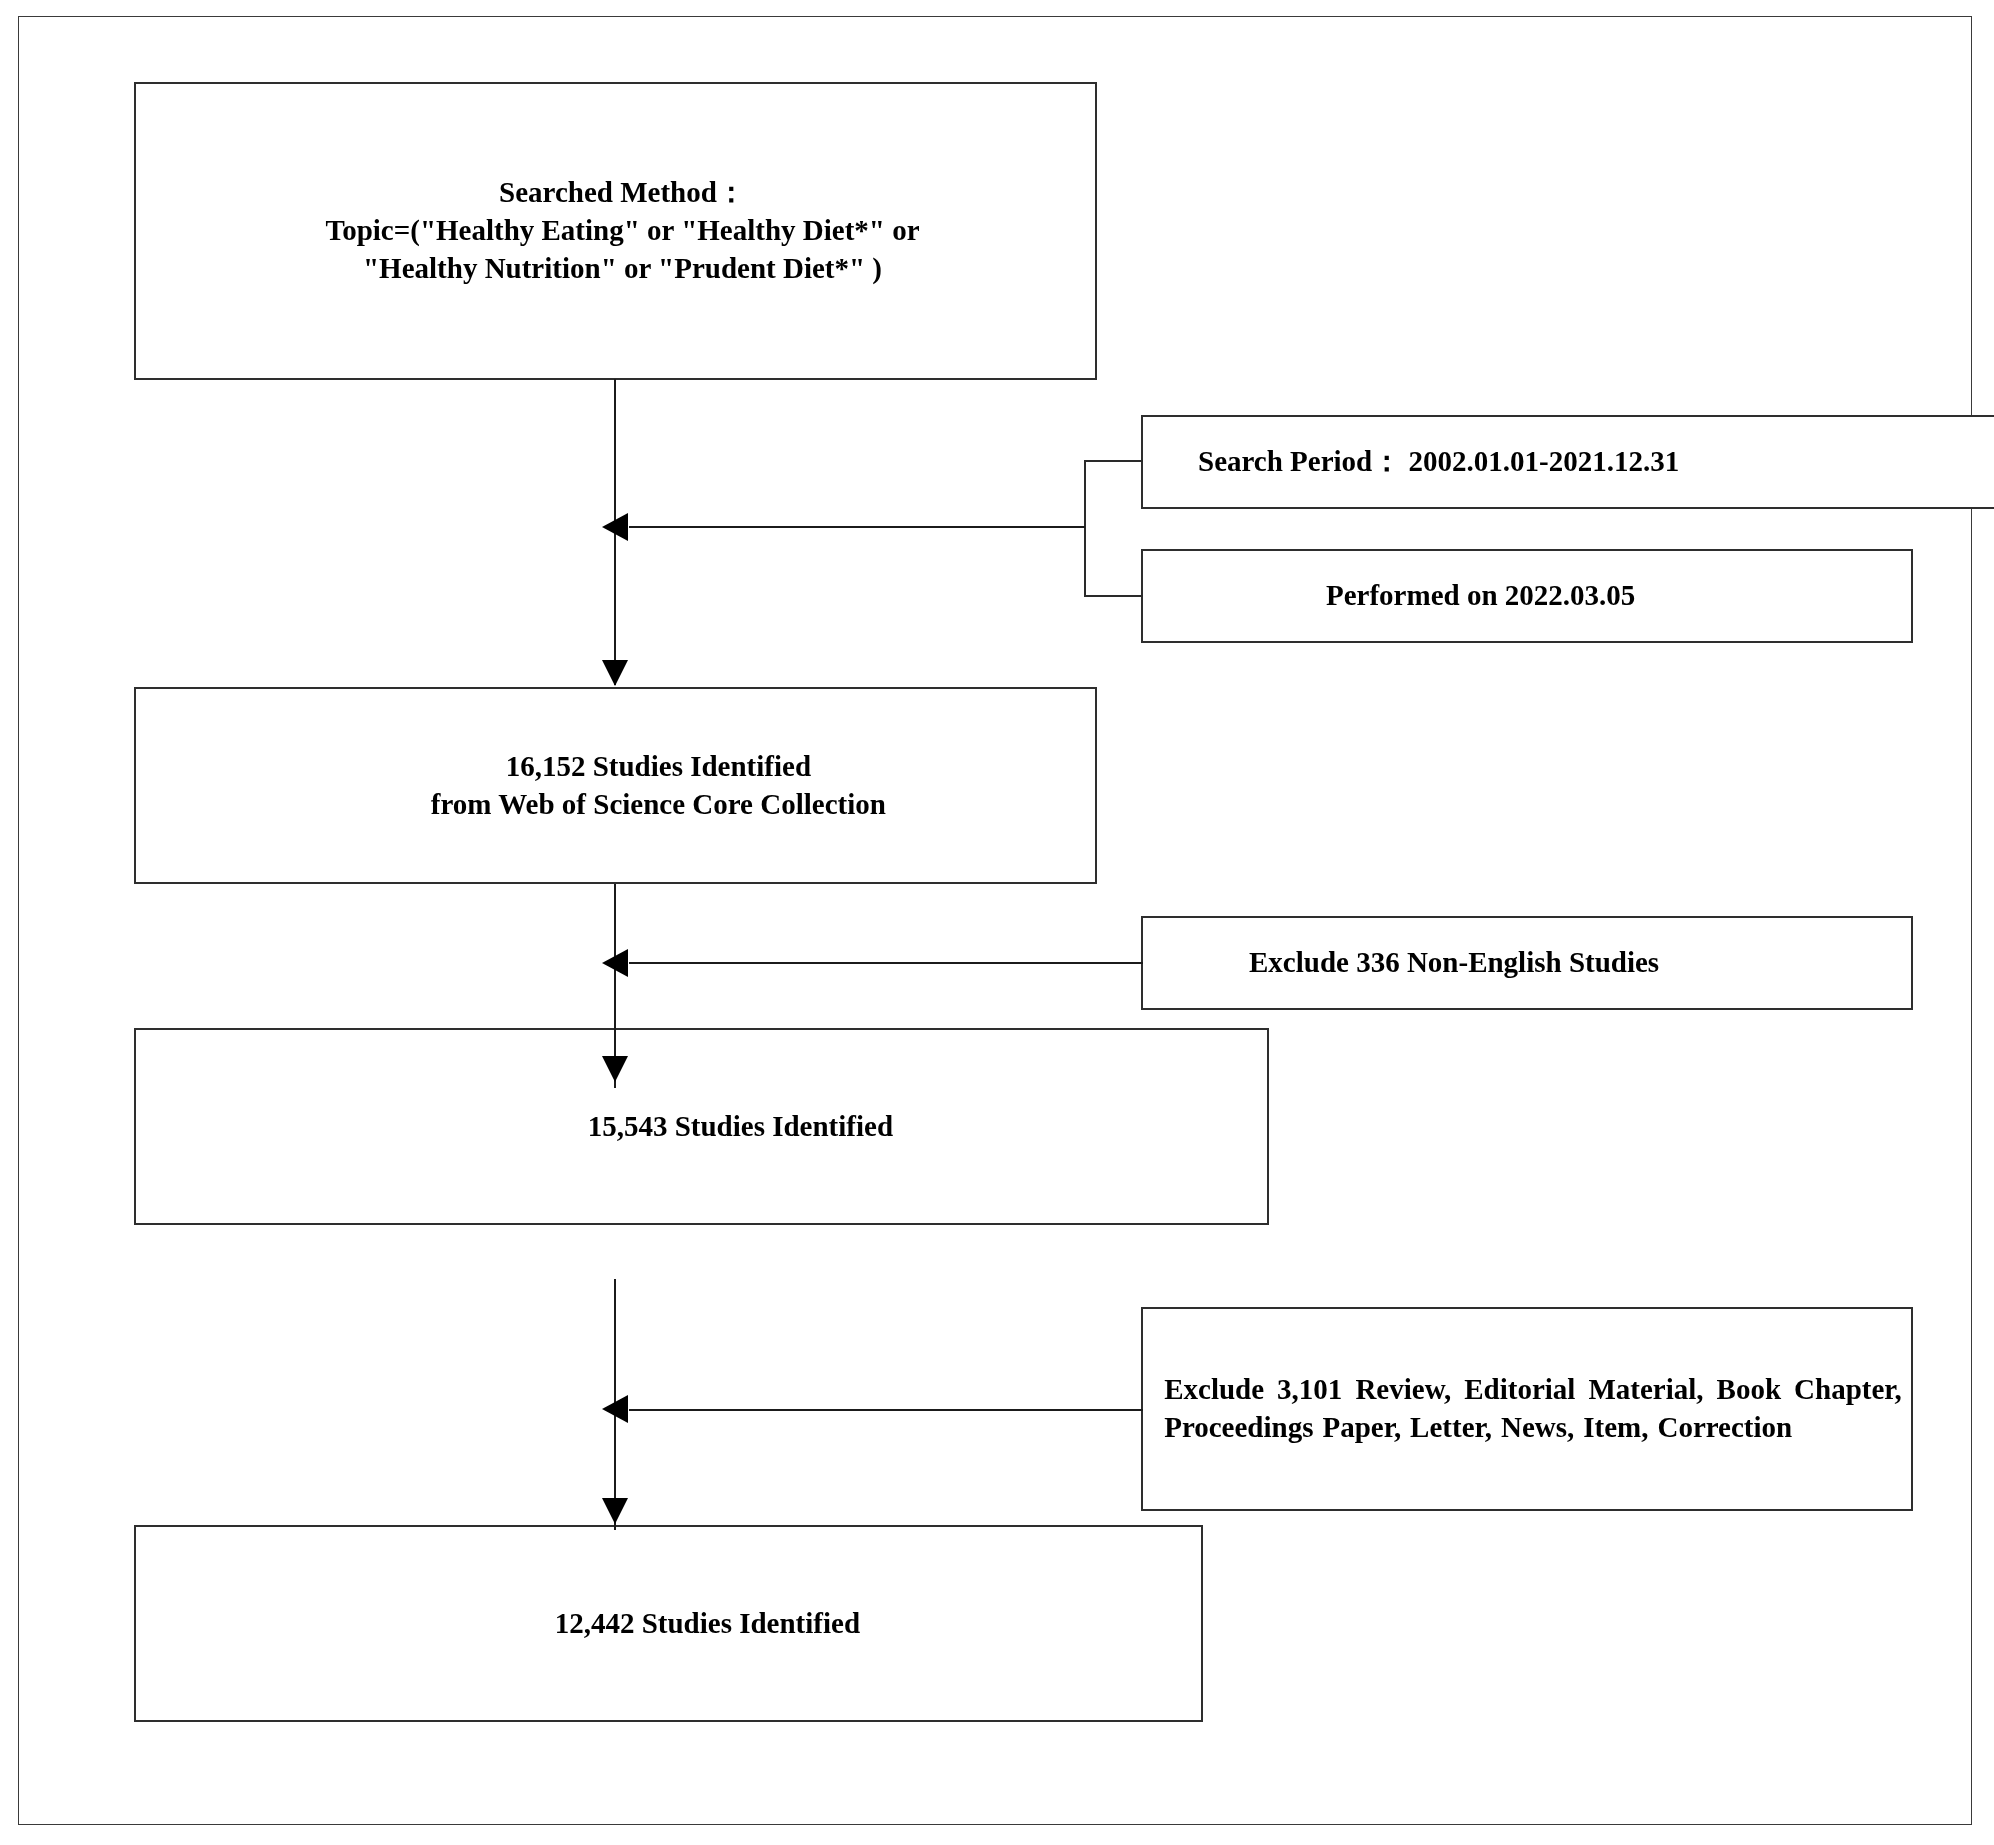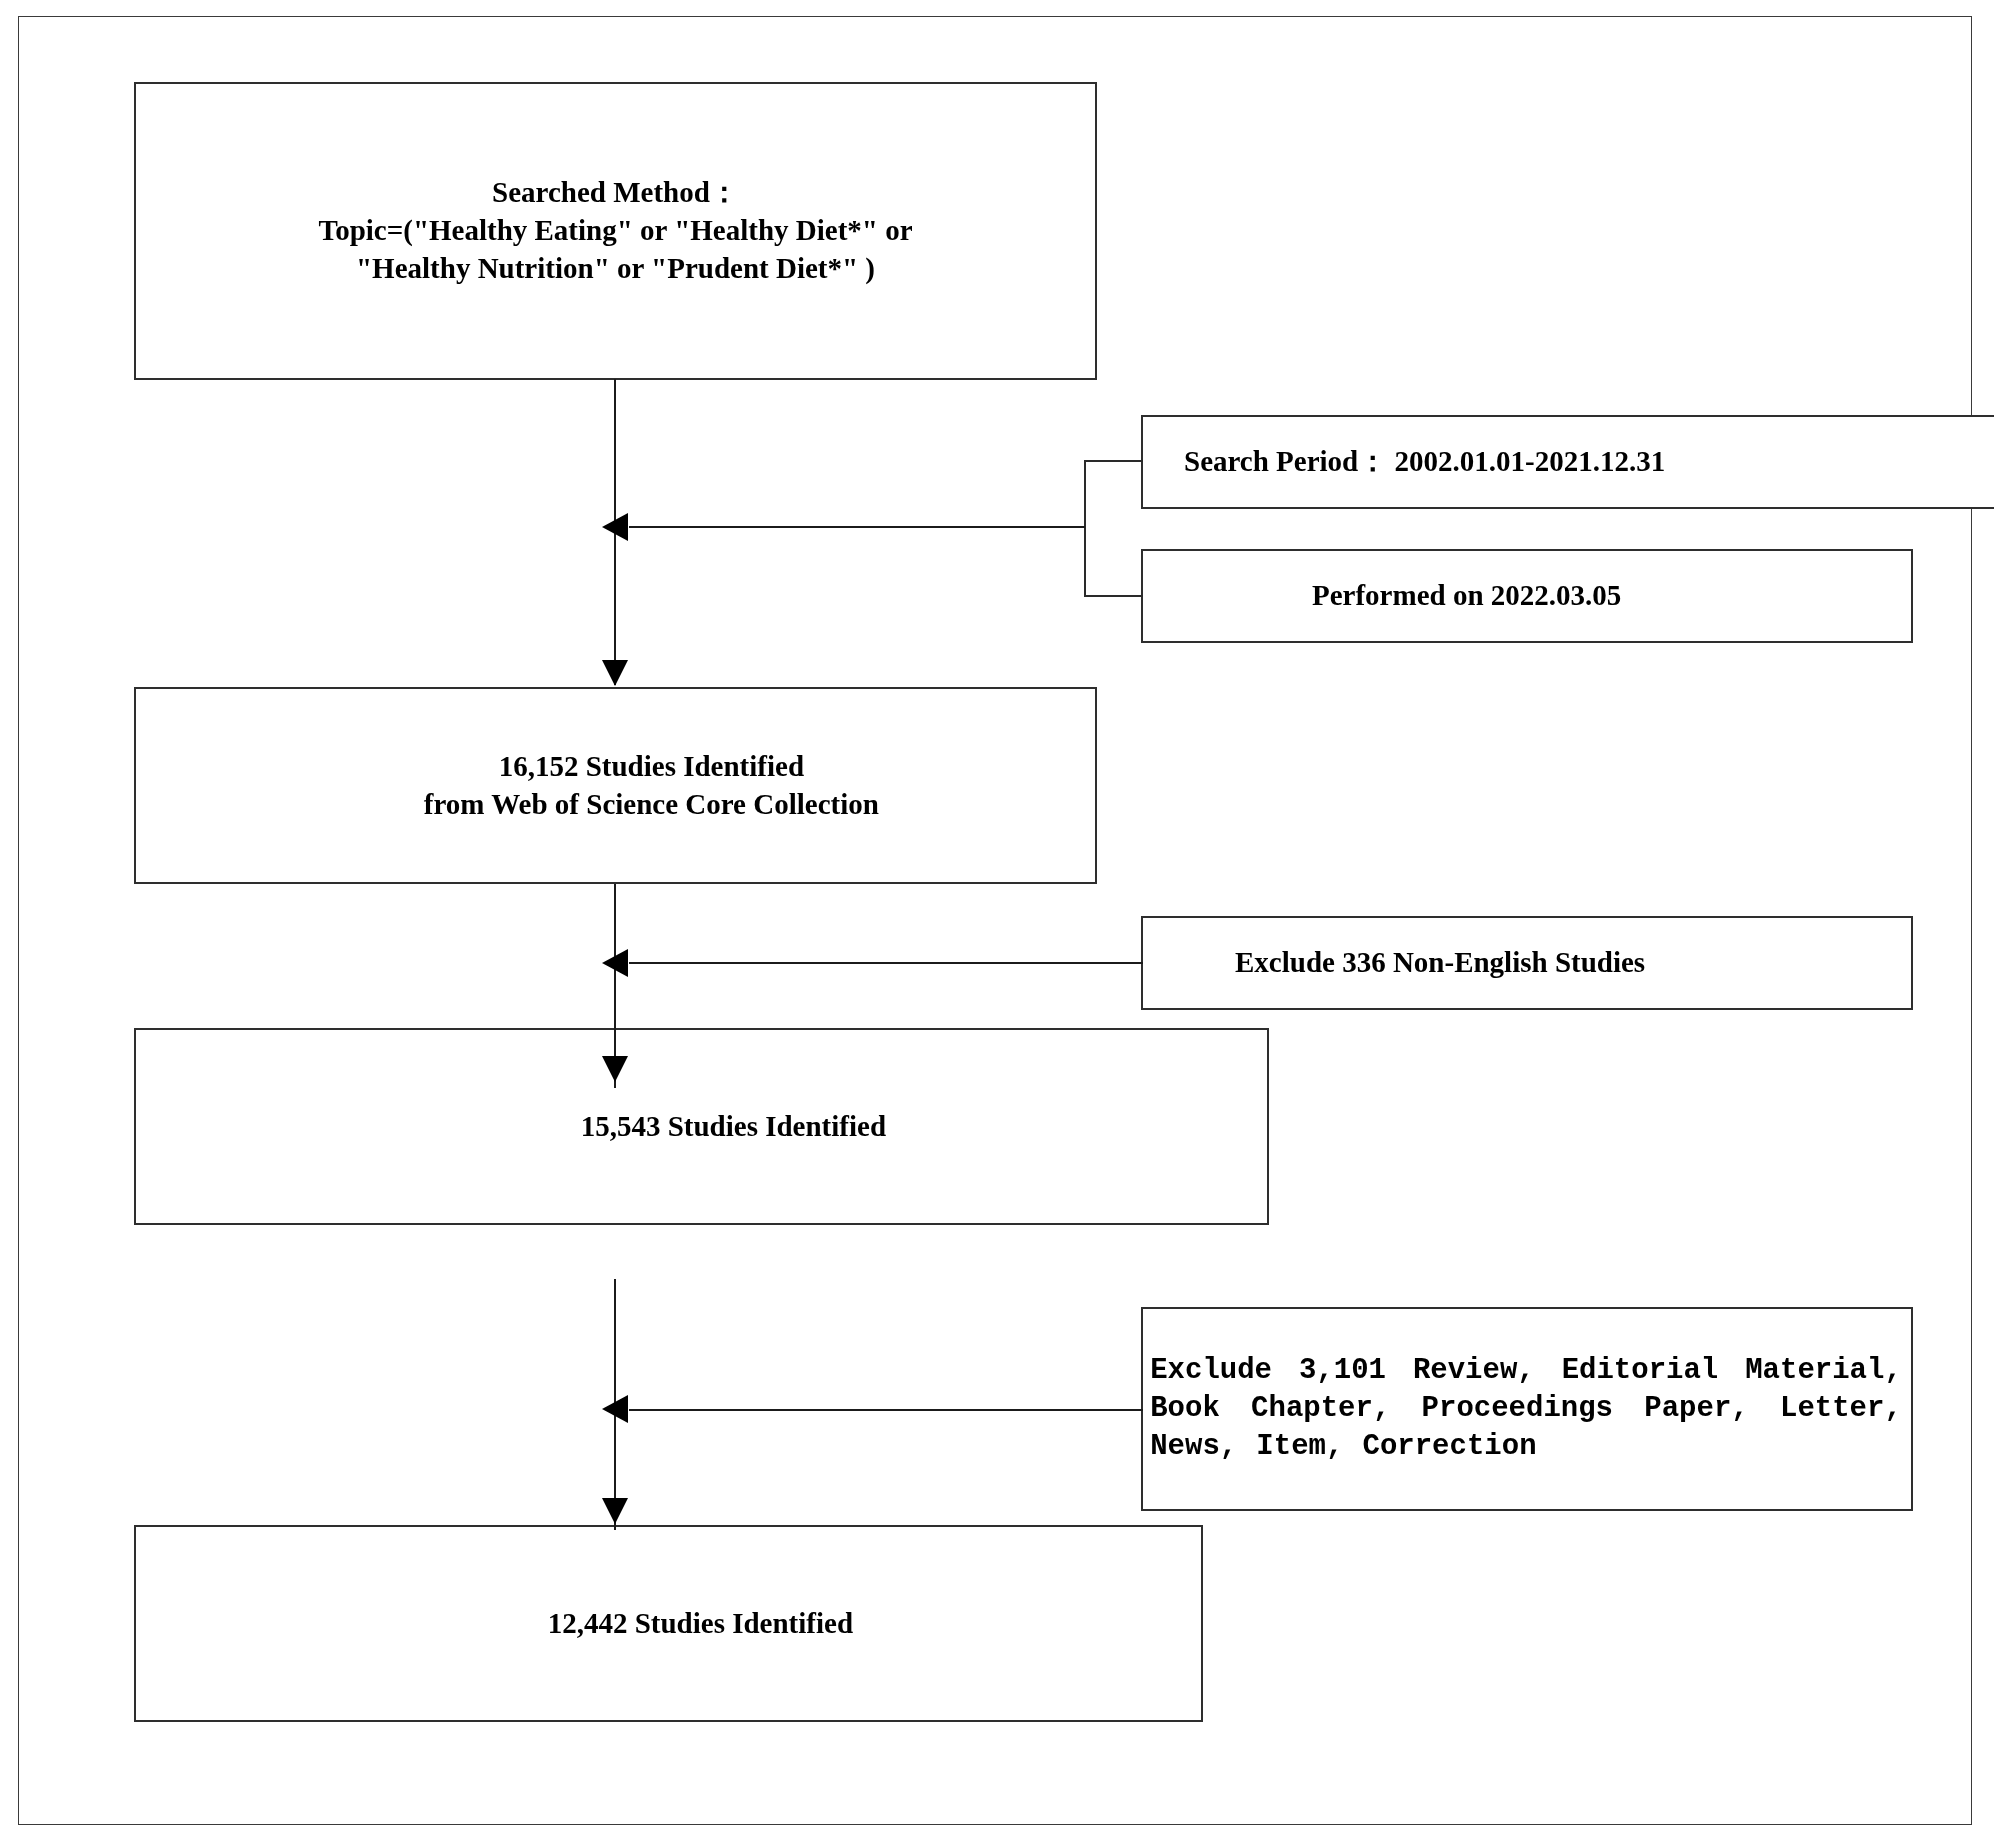--- a/index.html
+++ b/index.html
@@ -29,20 +29,21 @@
   }
   
   .box {
     position: absolute;
     box-sizing: border-box;
     border: 2px solid #2e2e2e;
     background: #ffffff;
     display: flex;
     align-items: center;
     justify-content: center;
+    padding-left: 14px;
   }
   .box-inner {
     width: 100%;
     padding: 0 13.3px;
     box-sizing: border-box;
   }
   .line {
     font-weight: bold;
     font-size: 29px;
     line-height: 1.30;
@@ -51,21 +52,20 @@
   }
   .center .line { text-align: center; }
   .left .line   { text-align: left; white-space: normal; }
 
   
   .just .line {
     text-align: justify;
     text-align-last: left;
     white-space: normal;
     word-spacing: 0.06em;
-    font-family: Liberation Mono, monospace;
   }
 
   
   .vline {
     position: absolute;
     width: 2px;
     background: #1b1b1b;
   }
   .hline {
     position: absolute;

